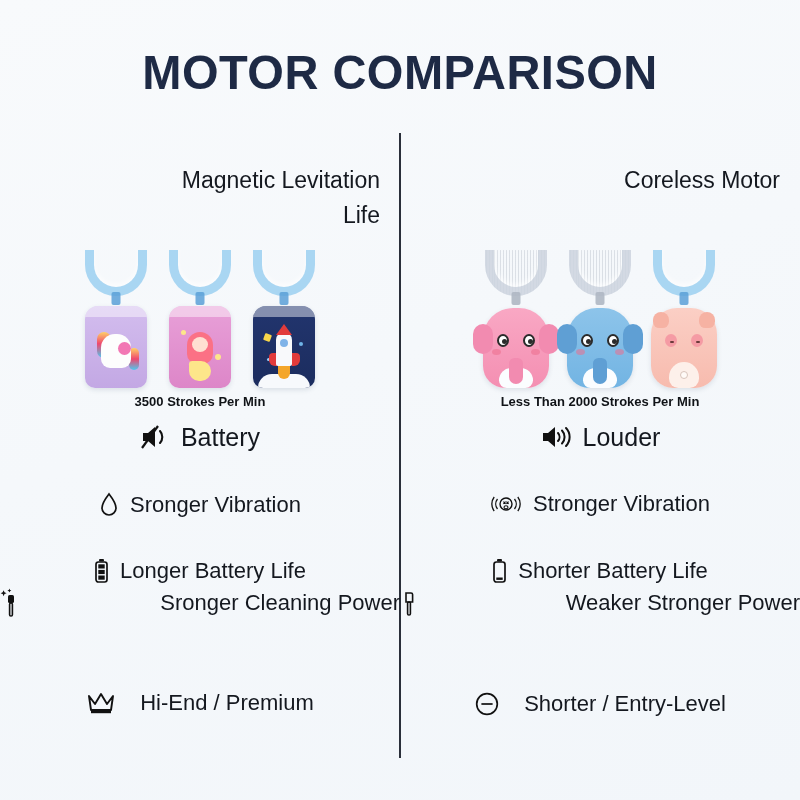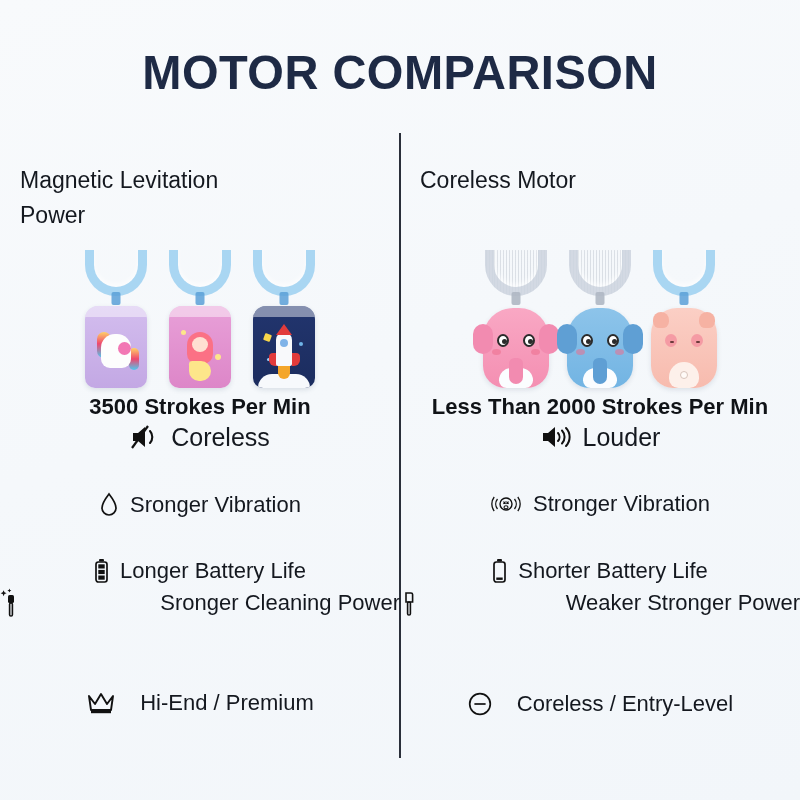--- a/index.html
+++ b/index.html
@@ -50,21 +50,21 @@
     height: 800px;
   }
   #column-left  { left: 0px; }
   #column-right { left: 400px; padding-left: 40px; }
 
   .col-header {
     position: absolute;
     top: 163px;
     left: 20px;
     width: 360px;
-    text-align: left;
+    text-align: right;
     font-size: 23px;
     line-height: 35px;
     color: #14181f;
     font-weight: normal;
   }
 
   
   .product-strip {
     position: absolute;
     top: 248px;
@@ -283,21 +283,21 @@
     background: #fffaf7;
   }
 
   
   .strokes {
     position: absolute;
     top: 394px;
     left: 0;
     width: 400px;
     text-align: center;
-    font-size: 22px;
+    font-size: 13px;
     font-weight: bold;
     color: #101317;
   }
 
   
   .feature {
     position: absolute;
     left: 0;
     width: 400px;
     display: flex;
@@ -328,21 +328,21 @@
 <body>
 
 <div id="page-title">MOTOR COMPARISON</div>
 
 <div id="divider"></div>
 
 <div class="column" id="column-left">
 
   <div class="col-header">
     <div>Magnetic Levitation</div>
-    <div>Power</div>
+    <div>Life</div>
   </div>
 
   <div class="product-strip">
 
     <div class="product">
       <div class="brush-head">
         <div class="u-outer"></div>
           <div class="neck"></div>
       </div>
       <div class="handle unicorn">
@@ -394,21 +394,21 @@
   <div class="strokes">3500 Strokes Per Min</div>
 
   <div class="feature f-row0">
     <span class="ic">
       <svg width="30" height="26" viewBox="0 0 30 26">
         <path d="M3 9 h5 L15 3 v20 L8 17 H3 Z" fill="#111"></path>
         <path d="M20 7 a9 9 0 0 1 0 12" stroke="#111" stroke-width="2.1" fill="none" stroke-linecap="round"></path>
         <line x1="2" y1="24" x2="18" y2="2" stroke="#111" stroke-width="2.2"></line>
       </svg>
     </span>
-    <span class="label">Coreless</span>
+    <span class="label">Battery</span>
   </div>
 
   <div class="feature f-row1">
     <span class="ic">
       <svg width="20" height="26" viewBox="0 0 20 26">
         <path d="M10 2 C10 2 3 11 3 16 a7 7 0 0 0 14 0 C17 11 10 2 10 2 Z" fill="none" stroke="#111" stroke-width="1.7"></path>
       </svg>
     </span>
     <span class="label">Sronger Vibration</span>
   </div>
@@ -560,16 +560,16 @@
     <span class="label">Weaker Stronger Power</span>
   </div>
 
   <div class="feature f-row4">
     <span class="ic">
       <svg width="26" height="26" viewBox="0 0 26 26">
         <circle cx="13" cy="13" r="10.3" fill="none" stroke="#111" stroke-width="1.7"></circle>
         <line x1="7.4" y1="13" x2="18.6" y2="13" stroke="#111" stroke-width="1.7"></line>
       </svg>
     </span>
-    <span class="label">Coreless / Entry-Level</span>
+    <span class="label">Shorter / Entry-Level</span>
   </div>
 
 </div>
 
 </body></html>

